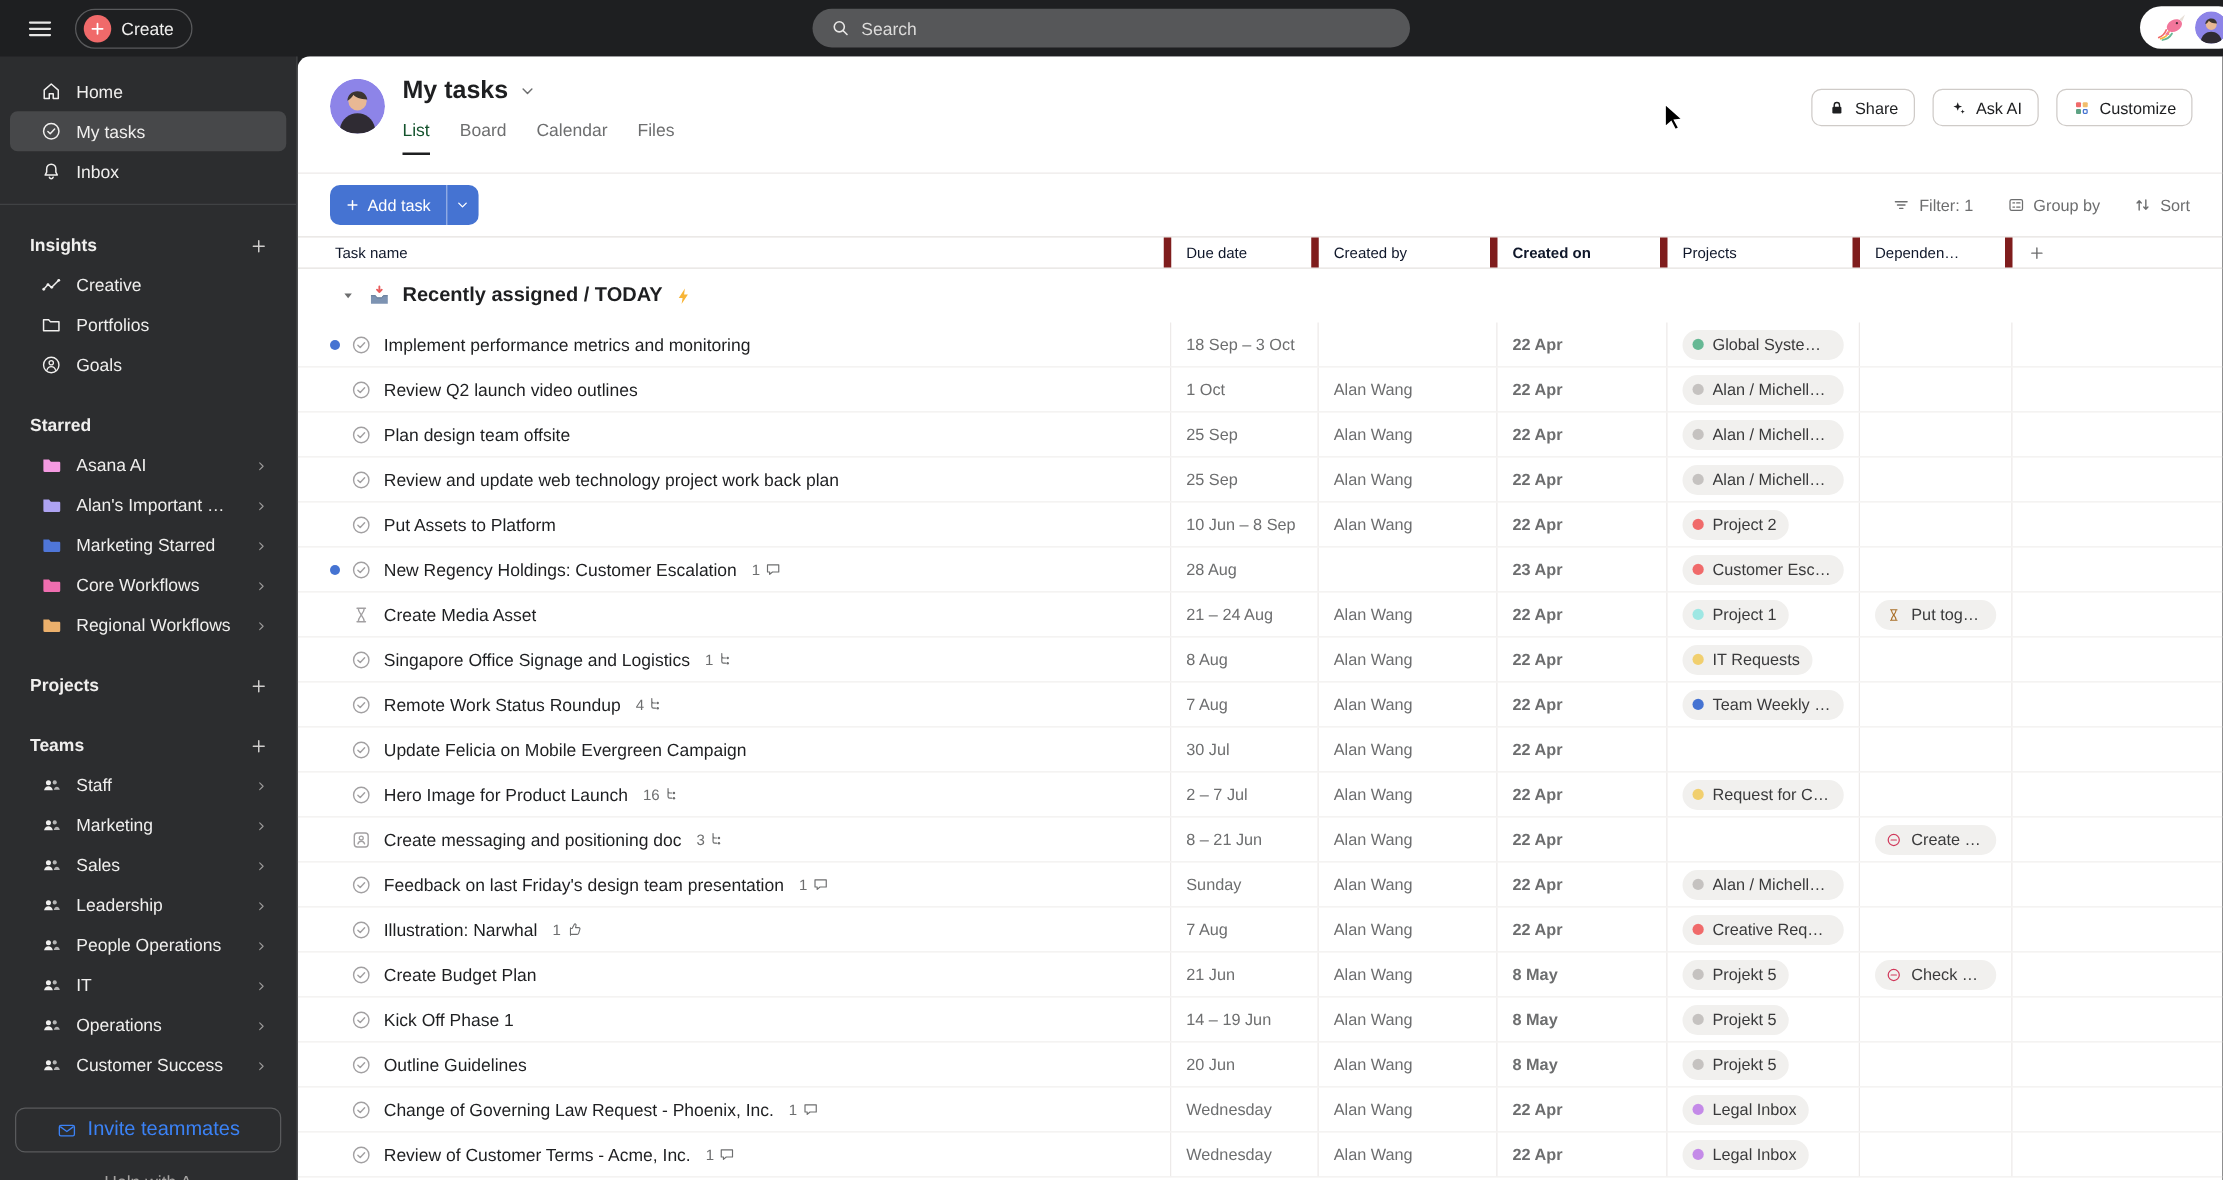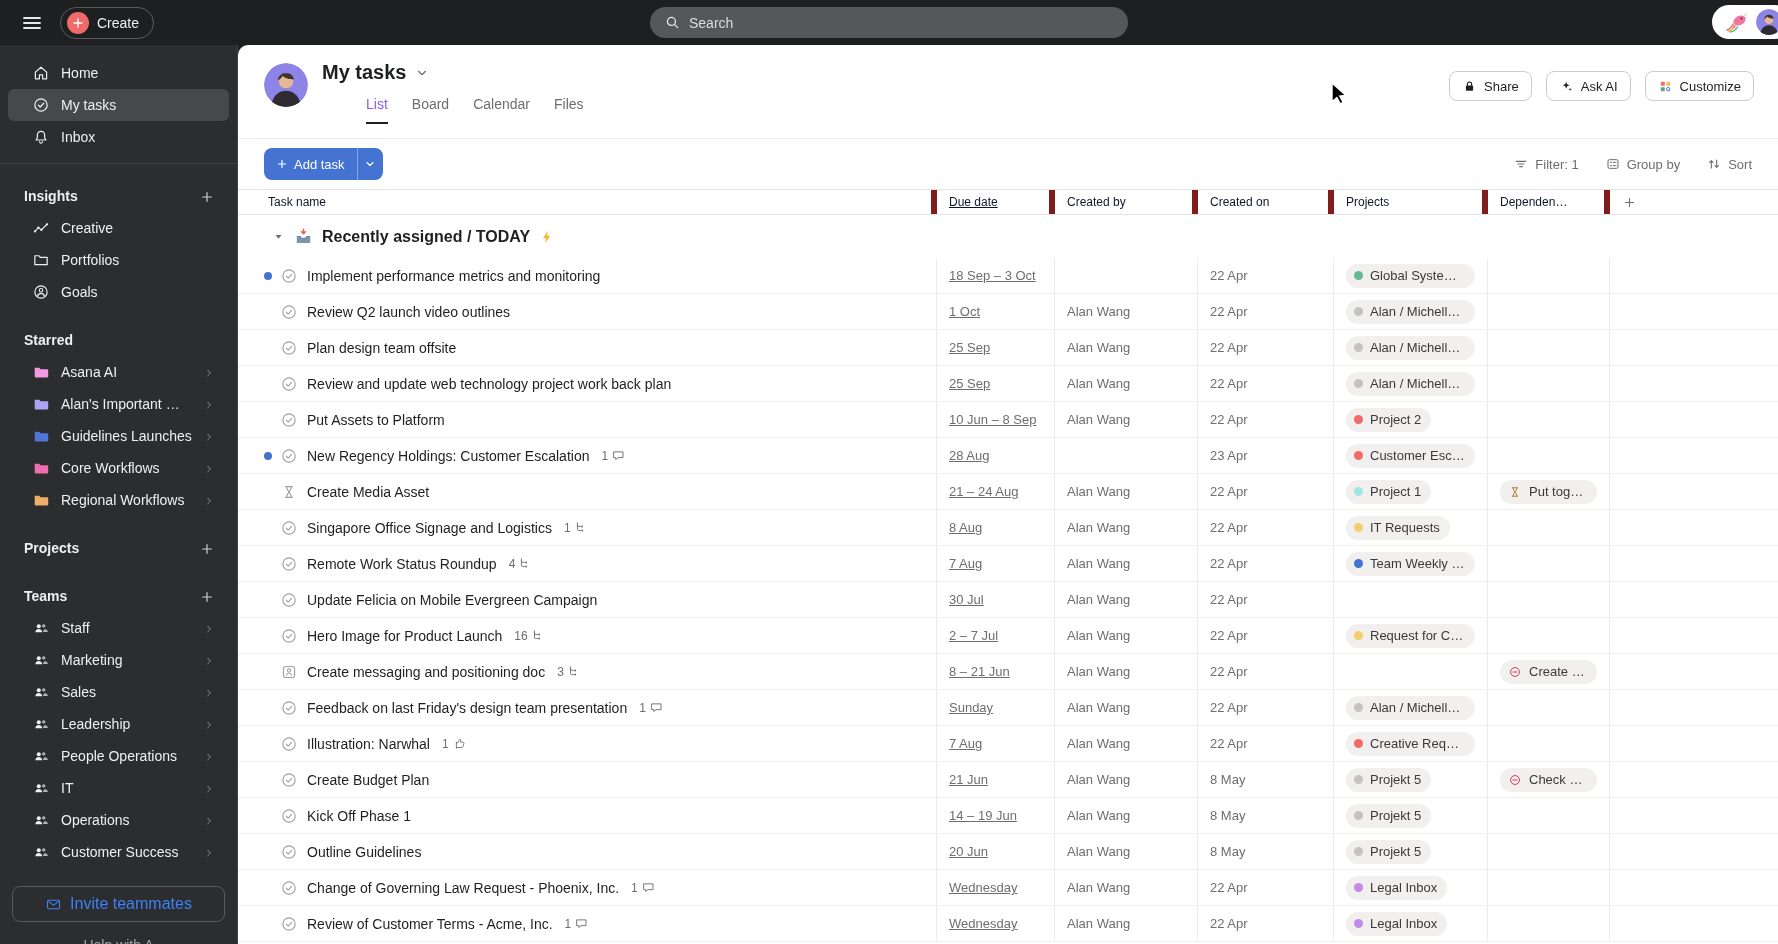--- a/index.html
+++ b/index.html
@@ -47,43 +47,43 @@
     border-radius:10px 0 0 0; overflow:hidden; }
   .main-header { display:flex; align-items:flex-start; padding:16px 24px 0 26px; height:94px;
     border-bottom:1px solid #edeae9; position:relative; }
   .avatar-lg { width:44px; height:44px; border-radius:50%; overflow:hidden; margin-top:2px; }
   .title-block { margin-left:14px; }
   .title-row { display:flex; align-items:center; gap:8px; }
   .page-title { font-size:20px; font-weight:700; color:#1e1f21; }
   .title-chev { color:#6d6e6f; }
   .tabs { display:flex; gap:24px; margin-top:12px; }
   .tab { font-size:14px; color:#6d6e6f; padding-bottom:10px; cursor:pointer; border-bottom:2px solid transparent; }
-  .tab.active { color:#8b5cf6; border-bottom-color:#1e1f21;margin-left:44px; }
+  .tab.active { color:#14532d; border-bottom-color:#1e1f21; }
   .header-actions { position:absolute; right:24px; top:26px; display:flex; gap:14px; }
   .hbtn { height:30px; display:flex; align-items:center; gap:7px; padding:0 12px;
     border:1px solid #cfcbc8; border-radius:8px; font-size:13px; color:#1e1f21; cursor:pointer; background:#fff; }
 
   .toolbar { height:50px; display:flex; align-items:center; padding:0 26px; }
   .addtask { display:flex; height:32px; border-radius:8px; overflow:hidden; cursor:pointer; }
   .addtask .main-part { background:#4573d2; color:#fff; font-size:13px; display:flex; align-items:center;
     gap:6px; padding:0 12px; }
   .addtask .drop-part { background:#4573d2; width:26px; display:flex; align-items:center; justify-content:center;
     border-left:1px solid rgba(255,255,255,.35); color:#fff; }
   .toolbar .sp { flex:1; }
   .tool { display:flex; align-items:center; gap:6px; font-size:13px; color:#6d6e6f; margin-left:26px; cursor:pointer; }
 
   
   .thead { display:flex; height:26px; border-top:1px solid #e5e2e0; border-bottom:1px solid #e5e2e0; }
   .th { display:flex; align-items:center; font-size:12px; color:#0f172a; padding:0 12px;
     border-right:6px solid #7f1d1d; cursor:pointer; white-space:nowrap; overflow:hidden; }
   .th:last-child { border-right:none; }
   .c-task { width:699px; padding-left:30px; }
-  .c-due  { width:118px;text-decoration:underline; }
+  .c-due  { width:118px; }
   .c-by   { width:143px; }
-  .c-on   { width:136px; }
+  .c-on   { width:136px;font-weight:bold; }
   .c-proj { width:154px; }
   .c-dep  { width:122px; }
   .c-plus { flex:1; color:#6d6e6f; }
 
   .section-row { height:43px; display:flex; align-items:center; padding-left:34px; gap:9px; }
   .tri { color:#6d6e6f; }
   .section-title { font-size:16px; font-weight:700; color:#1e1f21; }
 
   .trow { display:flex; height:36px; border-bottom:1px solid #f1efee; }
   .td { display:flex; align-items:center; border-right:1px solid #edeae9; padding:0 12px;
@@ -227,21 +227,21 @@
           </svg>
           <span class="lbl">Alan's Important Work</span>
           <span class="chev"><svg class="ic" width="12" height="12" viewBox="0 0 24 24">
               <path d="M9.5 6.5l5.5 5.5-5.5 5.5" fill="none" stroke="currentColor" stroke-width="1.8" stroke-linecap="round" stroke-linejoin="round"></path>
             </svg></span>
         </div>
         <div class="sitem">
           <svg class="ic" width="18" height="18" viewBox="0 0 24 24">
             <path d="M3.6 6.2h6l2 2.2h8.8a1.2 1.2 0 0 1 1.2 1.2v8.2a1.6 1.6 0 0 1-1.6 1.6H5.2a1.6 1.6 0 0 1-1.6-1.6z" fill="#4f76d8"></path>
           </svg>
-          <span class="lbl">Guidelines Launches</span>
+          <span class="lbl">Marketing Starred</span>
           <span class="chev"><svg class="ic" width="12" height="12" viewBox="0 0 24 24">
               <path d="M9.5 6.5l5.5 5.5-5.5 5.5" fill="none" stroke="currentColor" stroke-width="1.8" stroke-linecap="round" stroke-linejoin="round"></path>
             </svg></span>
         </div>
         <div class="sitem">
           <svg class="ic" width="18" height="18" viewBox="0 0 24 24">
             <path d="M3.6 6.2h6l2 2.2h8.8a1.2 1.2 0 0 1 1.2 1.2v8.2a1.6 1.6 0 0 1-1.6 1.6H5.2a1.6 1.6 0 0 1-1.6-1.6z" fill="#ef6eb0"></path>
           </svg>
           <span class="lbl">Core Workflows</span>
           <span class="chev"><svg class="ic" width="12" height="12" viewBox="0 0 24 24">

